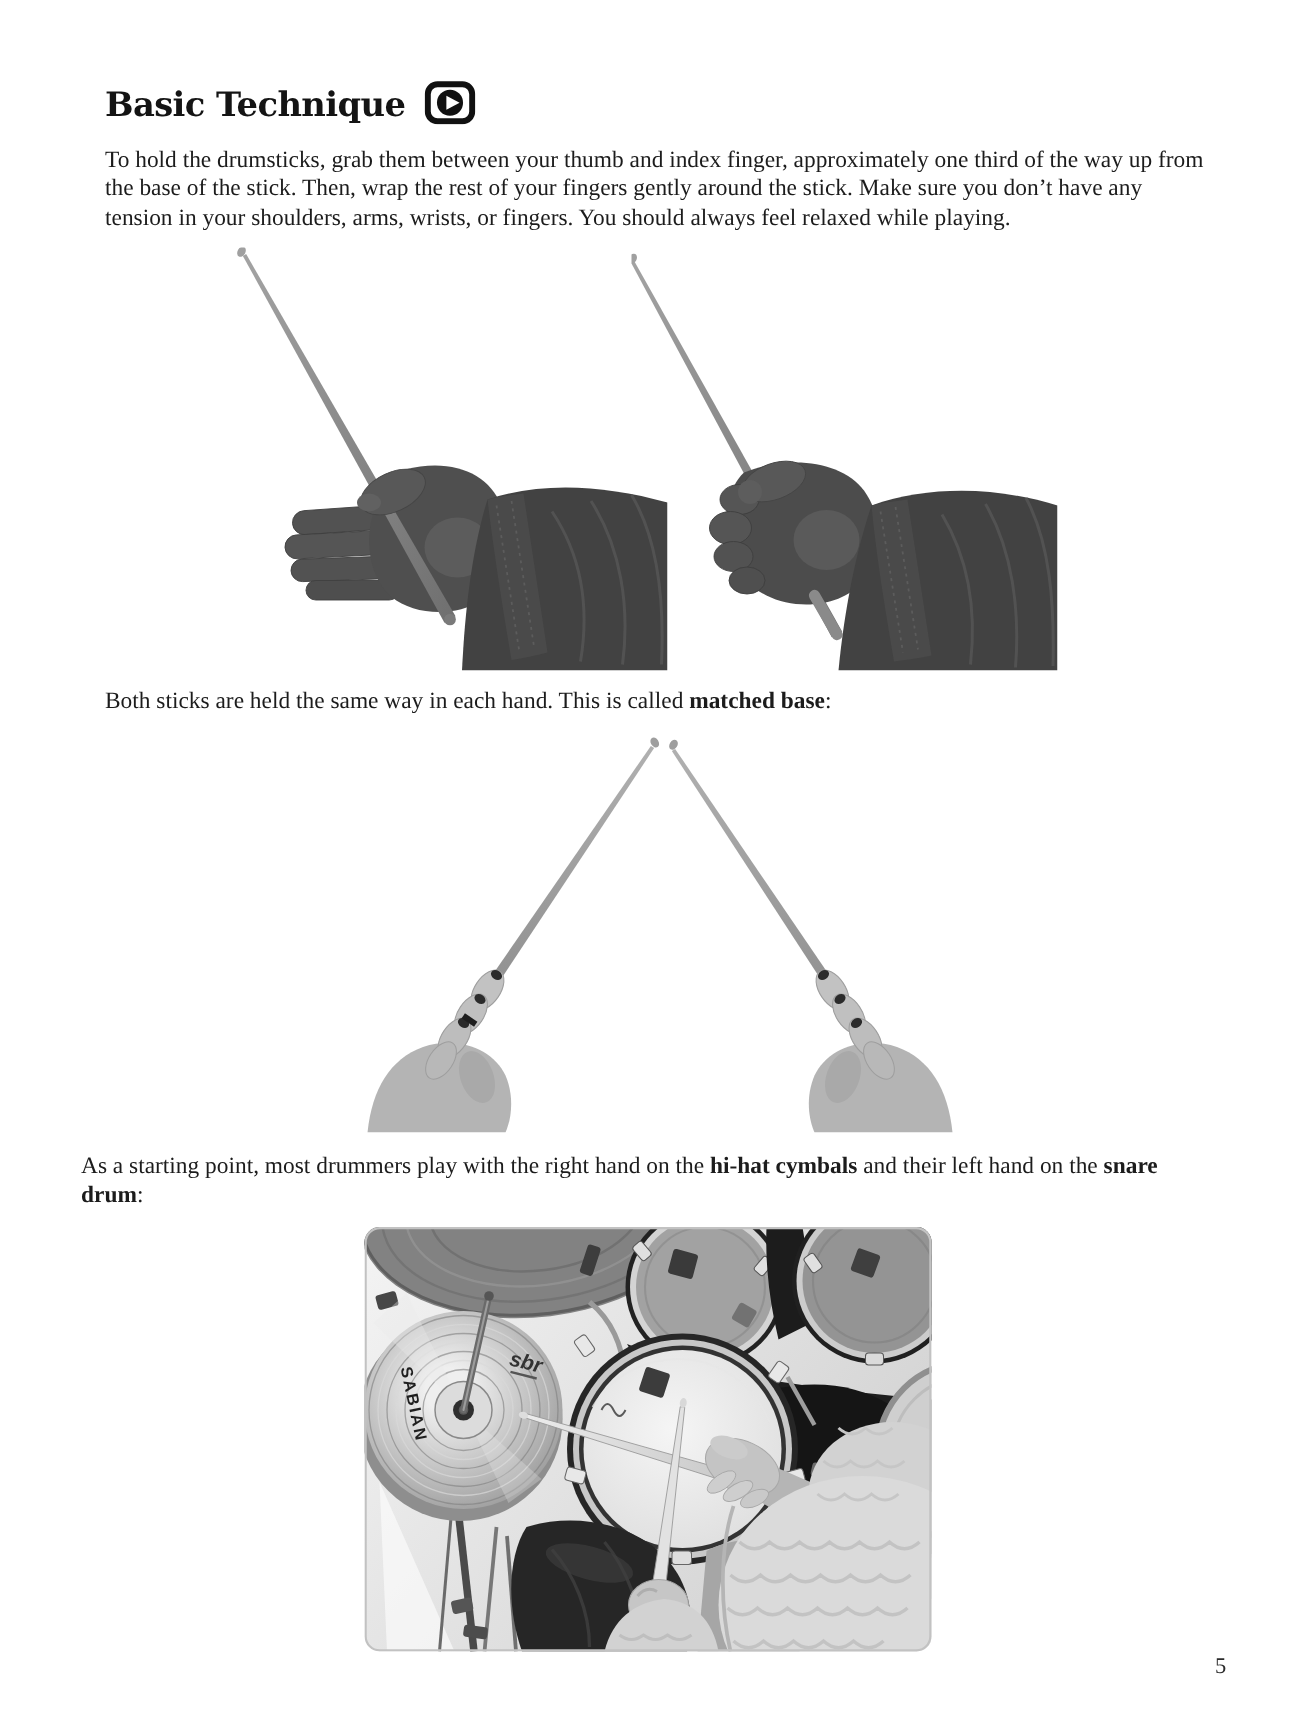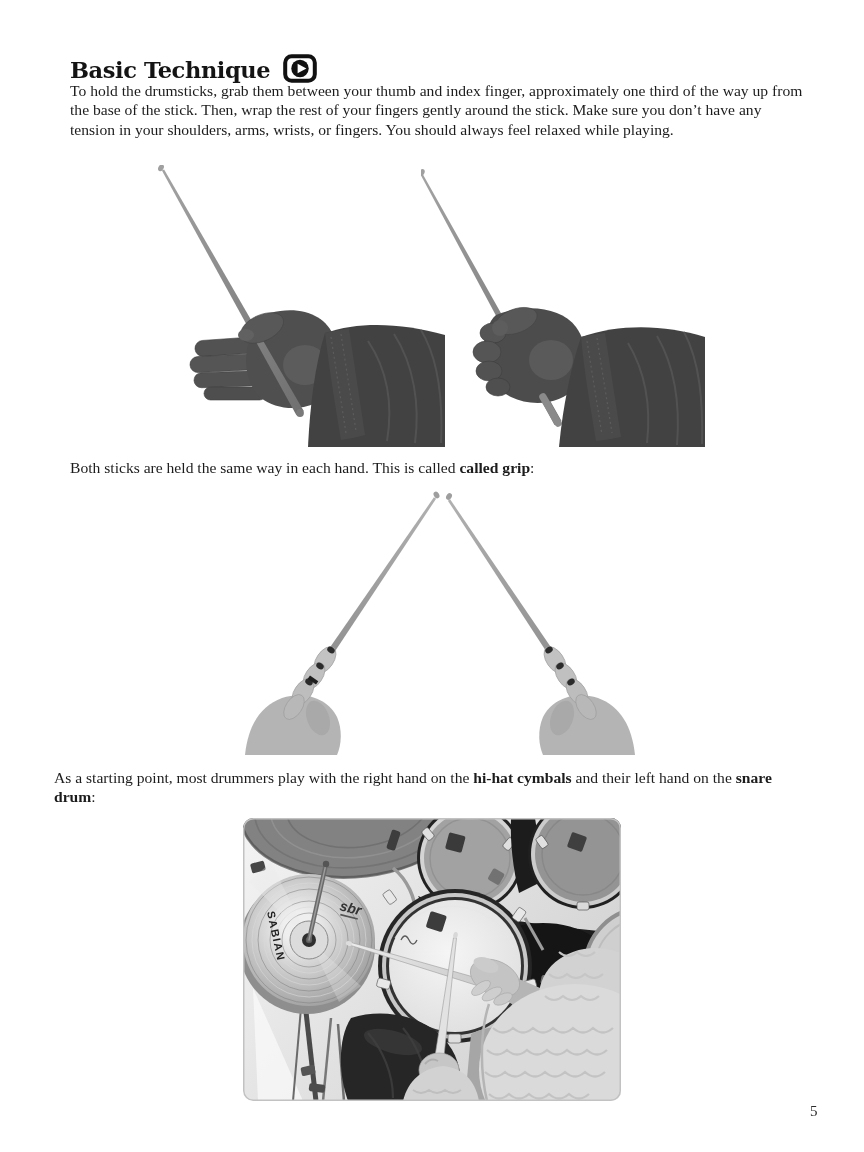--- a/index.html
+++ b/index.html
@@ -8,21 +8,21 @@
     font-family:"Liberation Serif", serif; color:#1a1a1a; overflow:hidden;
   }
   .abs { position:absolute; }
   .header-row { top:54px; left:70px; display:flex; align-items:flex-end; gap:13px; }
   .title {
     font-family:"DejaVu Serif", serif; font-weight:700; font-size:22.5px;
     letter-spacing:-0.4px; color:#141414; white-space:nowrap;
   }
   .bodytext { font-size:15.6px; line-height:19.4px; color:#1c1c1c; }
   .bodytext b { font-weight:700; }
-  .intro   { top:81px;  left:70px; width:736px; }
+  .intro   { top:97px;  left:70px; width:736px; }
   .matched { top:458px; left:70px; width:736px; }
   .starting{ top:768px; left:54px; width:736px; }
   .photoA { top:165px; left:140px; width:305px; height:282px; }
   .photoB { top:165px; left:421px; width:284px; height:282px; }
   .photoC { top:490px; left:230px; width:420px; height:265px; }
   .photoD { top:818px; left:243px; width:378px; height:283px; }
   .pagenum { top:1103px; left:810px; font-size:15px; color:#2b2b2b; }
   svg { display:block; }
 </style>
 </head>
@@ -116,21 +116,21 @@
         <path d="M166,176 L181,270" stroke="#5c5c5c" stroke-width="1.2" stroke-dasharray="2 3" fill="none"></path>
         <path d="M176,173 L191,268" stroke="#5c5c5c" stroke-width="1.2" stroke-dasharray="2 3" fill="none"></path>
         <path d="M207,178 C225,208 230,242 226,278" stroke="#565656" stroke-width="2" fill="none" opacity="0.8"></path>
         <path d="M236,171 C254,202 259,242 256,280" stroke="#565656" stroke-width="2" fill="none" opacity="0.8"></path>
         <path d="M263,167 C279,197 282,237 281,279" stroke="#565656" stroke-width="2" fill="none" opacity="0.8"></path>
       </g>
     </svg>
   </div>
 
   <div class="abs bodytext matched">
-    <span>Both sticks are held the same way in each hand. This is called </span><b>called grip</b><span>:</span>
+    <span>Both sticks are held the same way in each hand. This is called </span><b>matched base</b><span>:</span>
   </div>
 
   <div class="abs photoC">
     <svg width="420" height="265" viewBox="0 0 420 265">
       <defs>
         <linearGradient id="stickC" x1="0" y1="0" x2="0" y2="1">
           <stop offset="0" stop-color="#b0b0b0"></stop>
             <stop offset="1" stop-color="#858585"></stop>
         </linearGradient>
       </defs>

